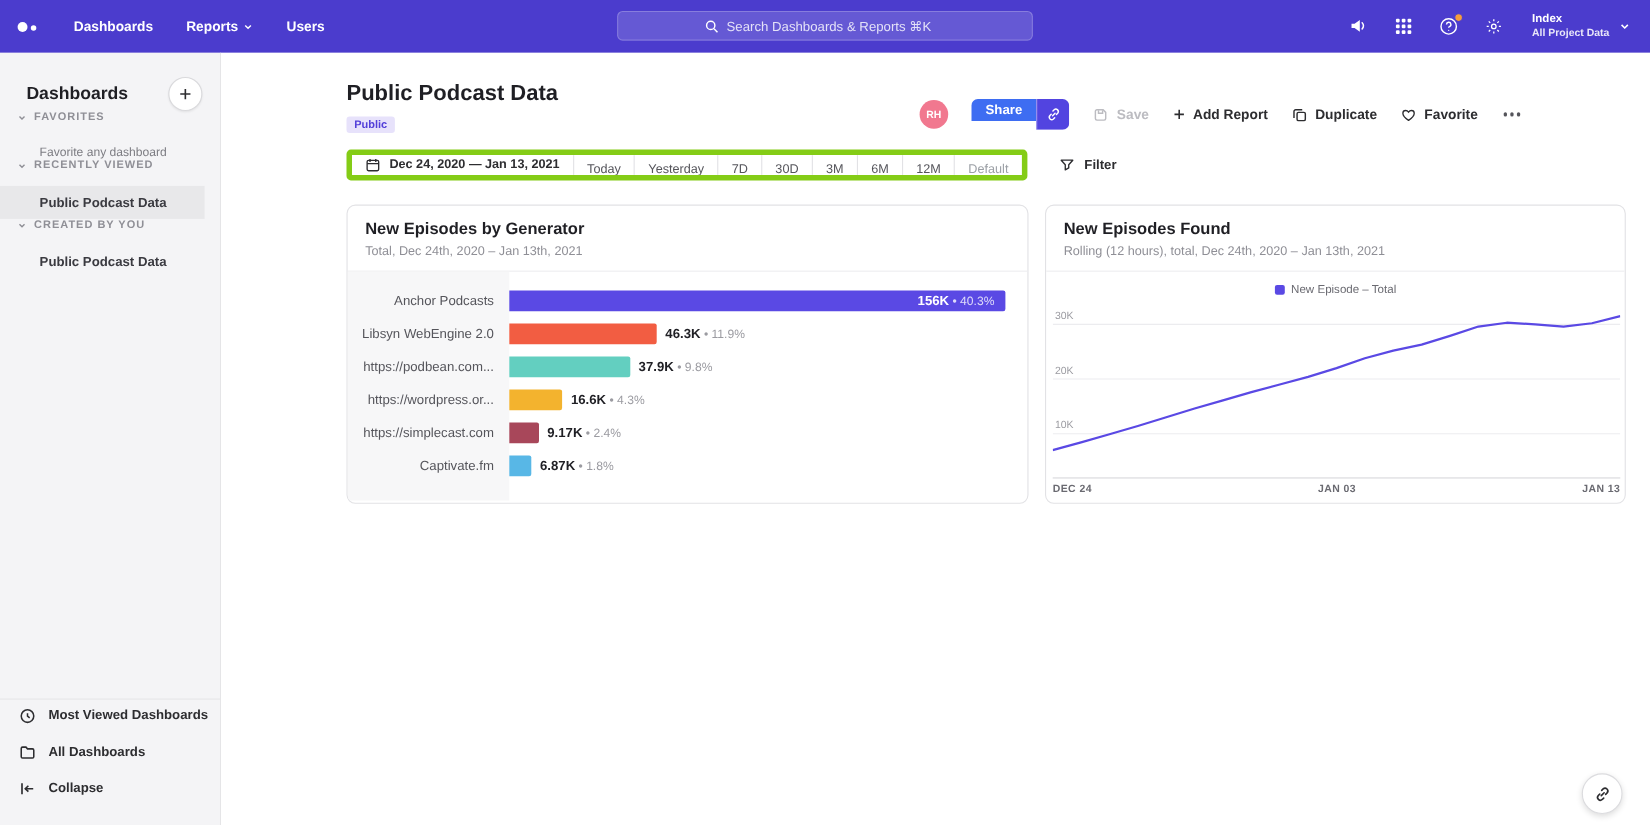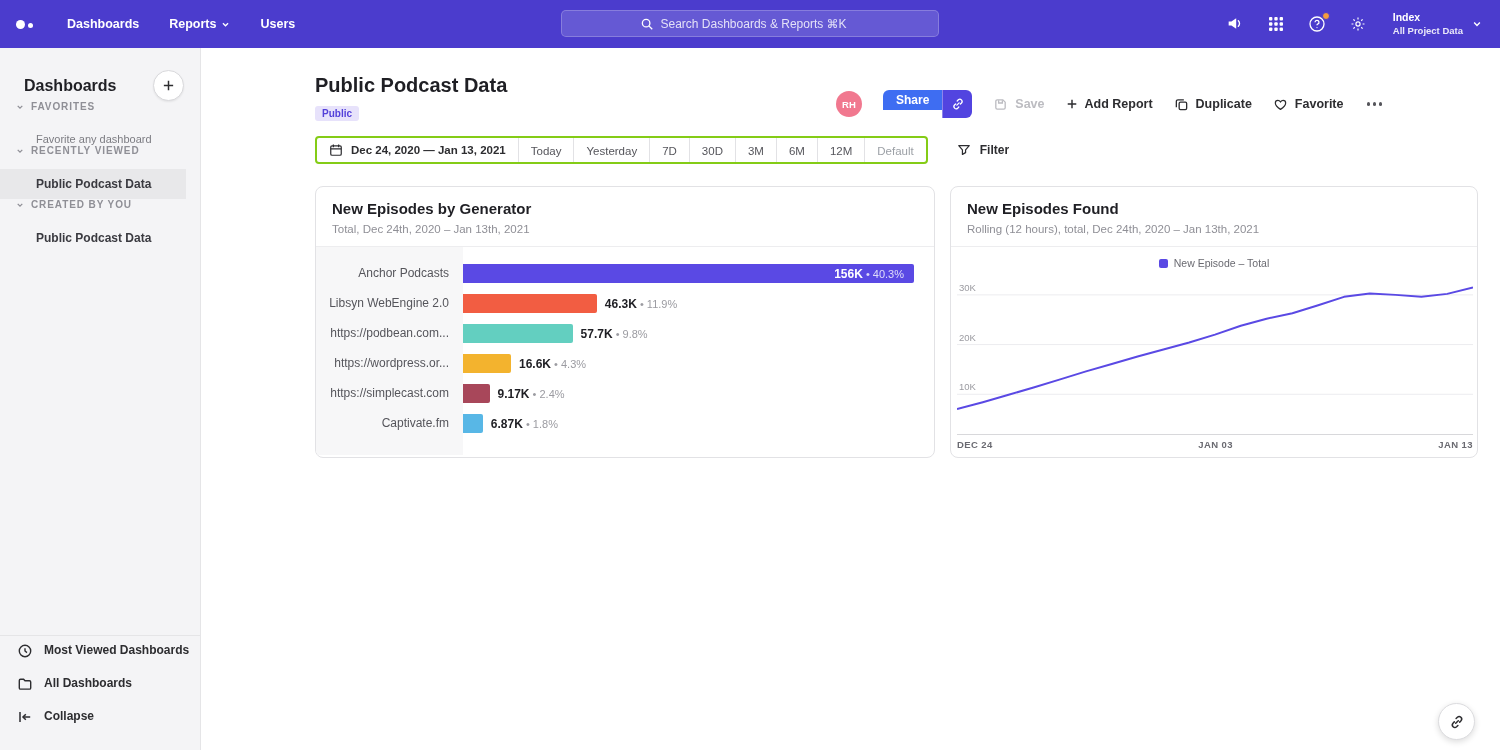--- a/index.html
+++ b/index.html
@@ -51,21 +51,21 @@
 .share-link{background:#5244e0;color:#fff;width:30px;height:28px;display:flex;align-items:center;justify-content:center;border-left:1px solid rgba(255,255,255,.35)}
 .action-btn{display:flex;align-items:center;gap:7px;font-size:12.5px;font-weight:bold;color:#2d2d30;cursor:pointer}
 .action-btn .icon{color:#2d2d30}
 .action-btn.disabled{color:#bcbcc1}
 .action-btn.disabled .icon{color:#bcbcc1}
 .more-btn{display:flex;gap:2.5px;cursor:pointer;padding:4px 2px}
 .more-btn i{width:3.5px;height:3.5px;border-radius:50%;background:#55555b}
 
 
 .toolbar{position:absolute;left:114px;top:88px;display:flex;align-items:center}
-.range-group{display:flex;border:2px solid #84cc16;border-radius:4px;overflow:hidden;height:28px;background:#fff}
+.range-group{display:flex;border:5px solid #84cc16;border-radius:4px;overflow:hidden;height:28px;background:#fff}
 .cell{padding:0 12px;line-height:26px;font-size:11.5px;color:#55555b;cursor:pointer;white-space:nowrap}
 .date-cell{display:flex;align-items:center;gap:8px;font-weight:bold;color:#2d2d30;font-size:11.5px}
 .date-cell .icon{color:#2d2d30}
 .presets{display:flex}
 .presets .cell{border-left:1px solid #e2e2e5}
 .cell.muted{color:#9ca0a6}
 .filter-btn{display:flex;align-items:center;gap:9px;margin-left:29px;font-size:12px;font-weight:bold;color:#2d2d30;cursor:pointer}
 
 
 .cards{position:absolute;left:114px;top:138px;display:flex;gap:15px}
@@ -371,21 +371,21 @@
                 <div class="bar-label">Libsyn WebEngine 2.0</div>
                 <div class="bar-track">
                   <div class="bar" style="width: 29.6795%; background: rgb(242, 93, 66);"></div>
                   <span class="bar-value" style="left: calc(29.6795% + 8px);"><b>46.3K</b><span class="dim"> • 11.9%</span></span>
                 </div>
               </div>
               <div class="bar-row">
                 <div class="bar-label">https://podbean.com...</div>
                 <div class="bar-track">
                   <div class="bar" style="width: 24.2949%; background: rgb(99, 207, 192);"></div>
-                  <span class="bar-value" style="left: calc(24.2949% + 8px);"><b>57.7K</b><span class="dim"> • 9.8%</span></span>
+                  <span class="bar-value" style="left: calc(24.2949% + 8px);"><b>37.9K</b><span class="dim"> • 9.8%</span></span>
                 </div>
               </div>
               <div class="bar-row">
                 <div class="bar-label">https://wordpress.or...</div>
                 <div class="bar-track">
                   <div class="bar" style="width: 10.641%; background: rgb(243, 179, 46);"></div>
                   <span class="bar-value" style="left: calc(10.641% + 8px);"><b>16.6K</b><span class="dim"> • 4.3%</span></span>
                 </div>
               </div>
               <div class="bar-row">

